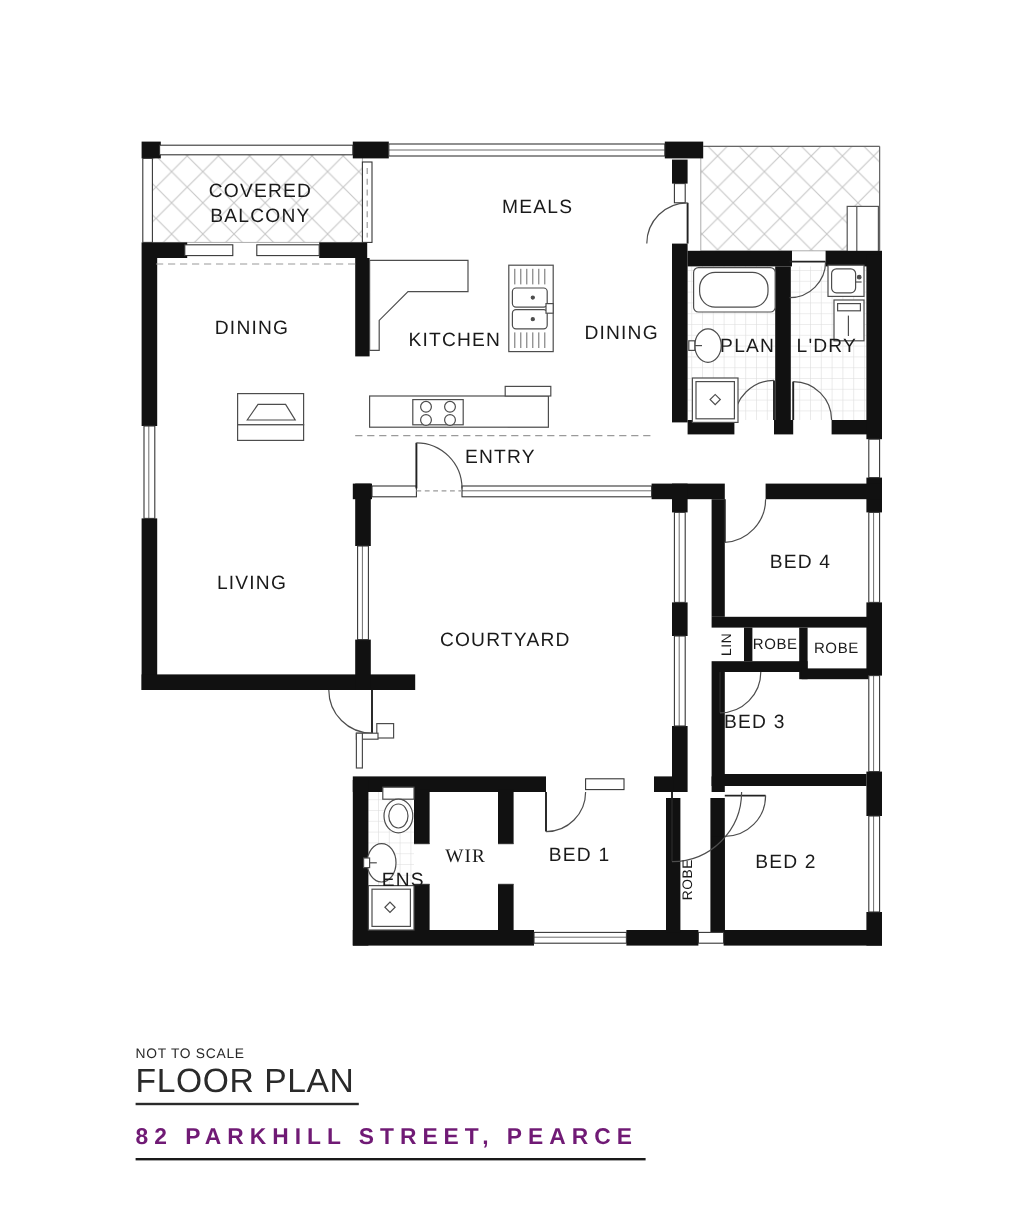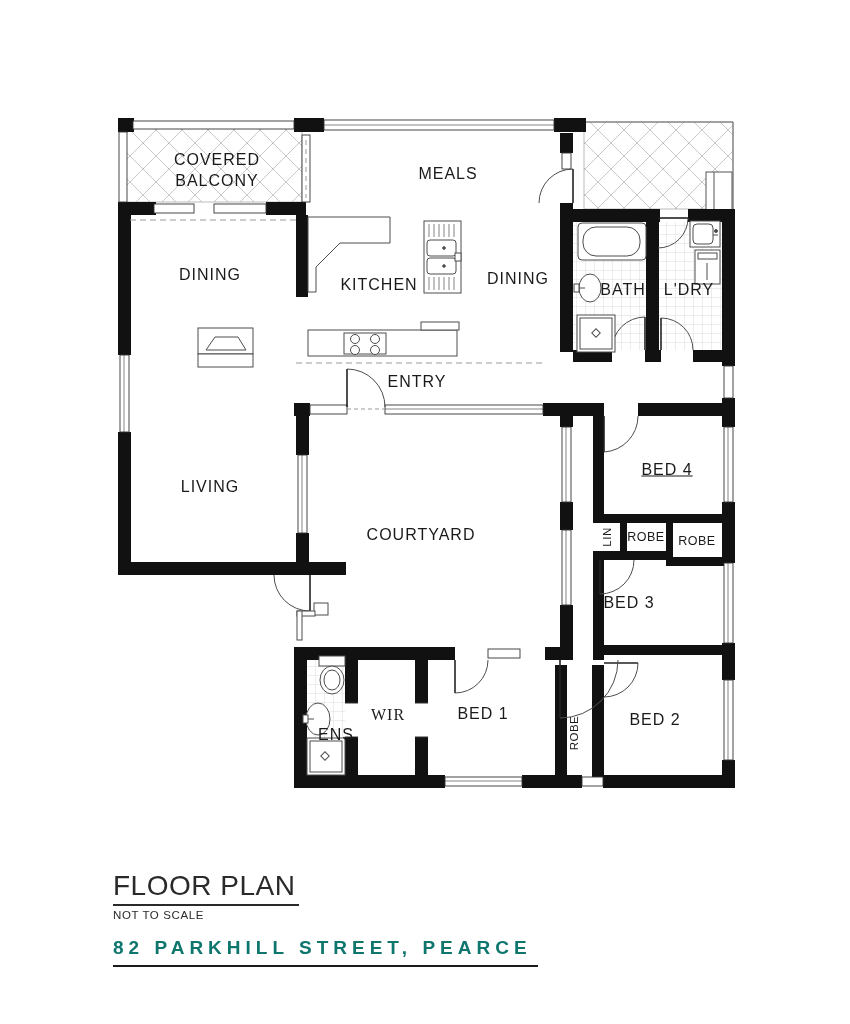--- a/index.html
+++ b/index.html
@@ -8,21 +8,21 @@
   #plan-svg{position:absolute;left:0;top:0;}
   .room-label{position:absolute;transform:translate(-50%,-50%);font-size:16px;color:#1a1a1a;
         letter-spacing:1px;white-space:nowrap;text-align:center;line-height:21px;}
   .room-label.small{font-size:12.5px;letter-spacing:0.5px;}
   .room-label.vert{transform:translate(-50%,-50%) rotate(-90deg);font-size:11.5px;letter-spacing:0.5px;}
   #title-block{position:absolute;left:113px;top:870px;color:#1a1a1a;}
   #floorplan-title{font-size:28px;letter-spacing:0.5px;color:#2a2a2a;display:inline-block;
         border-bottom:2px solid #2a2a2a;padding:0 4px 2px 0;}
   #scale-note{font-size:11.5px;letter-spacing:0.6px;color:#2a2a2a;margin-top:3px;}
   #address-line{font-size:19px;font-weight:bold;letter-spacing:5px;display:inline-block;
-        border-bottom:2.5px solid #1a1a1a;padding:0 6px 6px 0;margin-top:16px;color:#0f766e;text-align:right;}
+        border-bottom:2.5px solid #1a1a1a;padding:0 6px 6px 0;margin-top:16px;color:#701a75;text-align:right;}
 </style>
 </head>
 <body>
 
 <div id="page">
 
 <svg id="plan-svg" width="850" height="1024" viewBox="0 0 850 1024">
   <defs>
     <pattern id="hatch" width="26" height="26" patternUnits="userSpaceOnUse">
       <path d="M0,26 L26,0 M-6,6 L6,-6 M20,32 L32,20" stroke="#c9c9c9" stroke-width="1" fill="none"></path>
@@ -306,35 +306,35 @@
 </svg>
 
 <div class="room-label" style="left:217px;top:170px;">
       <div>COVERED</div>
       <div>BALCONY</div>
     </div>
 <div class="room-label" style="left:448px;top:173px;">MEALS</div>
 <div class="room-label" style="left:210px;top:274px;">DINING</div>
 <div class="room-label" style="left:379px;top:284px;">KITCHEN</div>
 <div class="room-label" style="left:518px;top:278px;">DINING</div>
-<div class="room-label" style="left:623px;top:289px;">BATH</div>
+<div class="room-label" style="left:623px;top:289px;">PLAN</div>
 <div class="room-label" style="left:689px;top:289px;">L'DRY</div>
 <div class="room-label" style="left:417px;top:381px;">ENTRY</div>
 <div class="room-label" style="left:210px;top:486px;">LIVING</div>
 <div class="room-label" style="left:421px;top:534px;">COURTYARD</div>
-<div class="room-label" style="left:667px;top:469px;text-decoration:underline;">BED 4</div>
+<div class="room-label" style="left:667px;top:469px;">BED 4</div>
 <div class="room-label vert" style="left:607px;top:537px;">LIN</div>
 <div class="room-label small" style="left:646px;top:537px;">ROBE</div>
 <div class="room-label small" style="left:697px;top:541px;">ROBE</div>
 <div class="room-label" style="left:629px;top:602px;">BED 3</div>
 <div class="room-label" style="left:655px;top:719px;">BED 2</div>
 <div class="room-label" style="left:483px;top:713px;">BED 1</div>
 <div class="room-label vert" style="left:574px;top:733px;">ROBE</div>
 <div class="room-label" style="left:388px;top:714px;font-family:Liberation Serif, serif;">WIR</div>
 <div class="room-label" style="left:336px;top:698px;margin-top:36px;">ENS</div>
 
 <div id="title-block">
+  <div id="scale-note">NOT TO SCALE</div>
   <div id="floorplan-title">FLOOR PLAN</div>
-  <div id="scale-note">NOT TO SCALE</div>
   <div><span id="address-line">82 PARKHILL STREET, PEARCE</span></div>
 </div>
 
 </div>
 
 </body></html>

